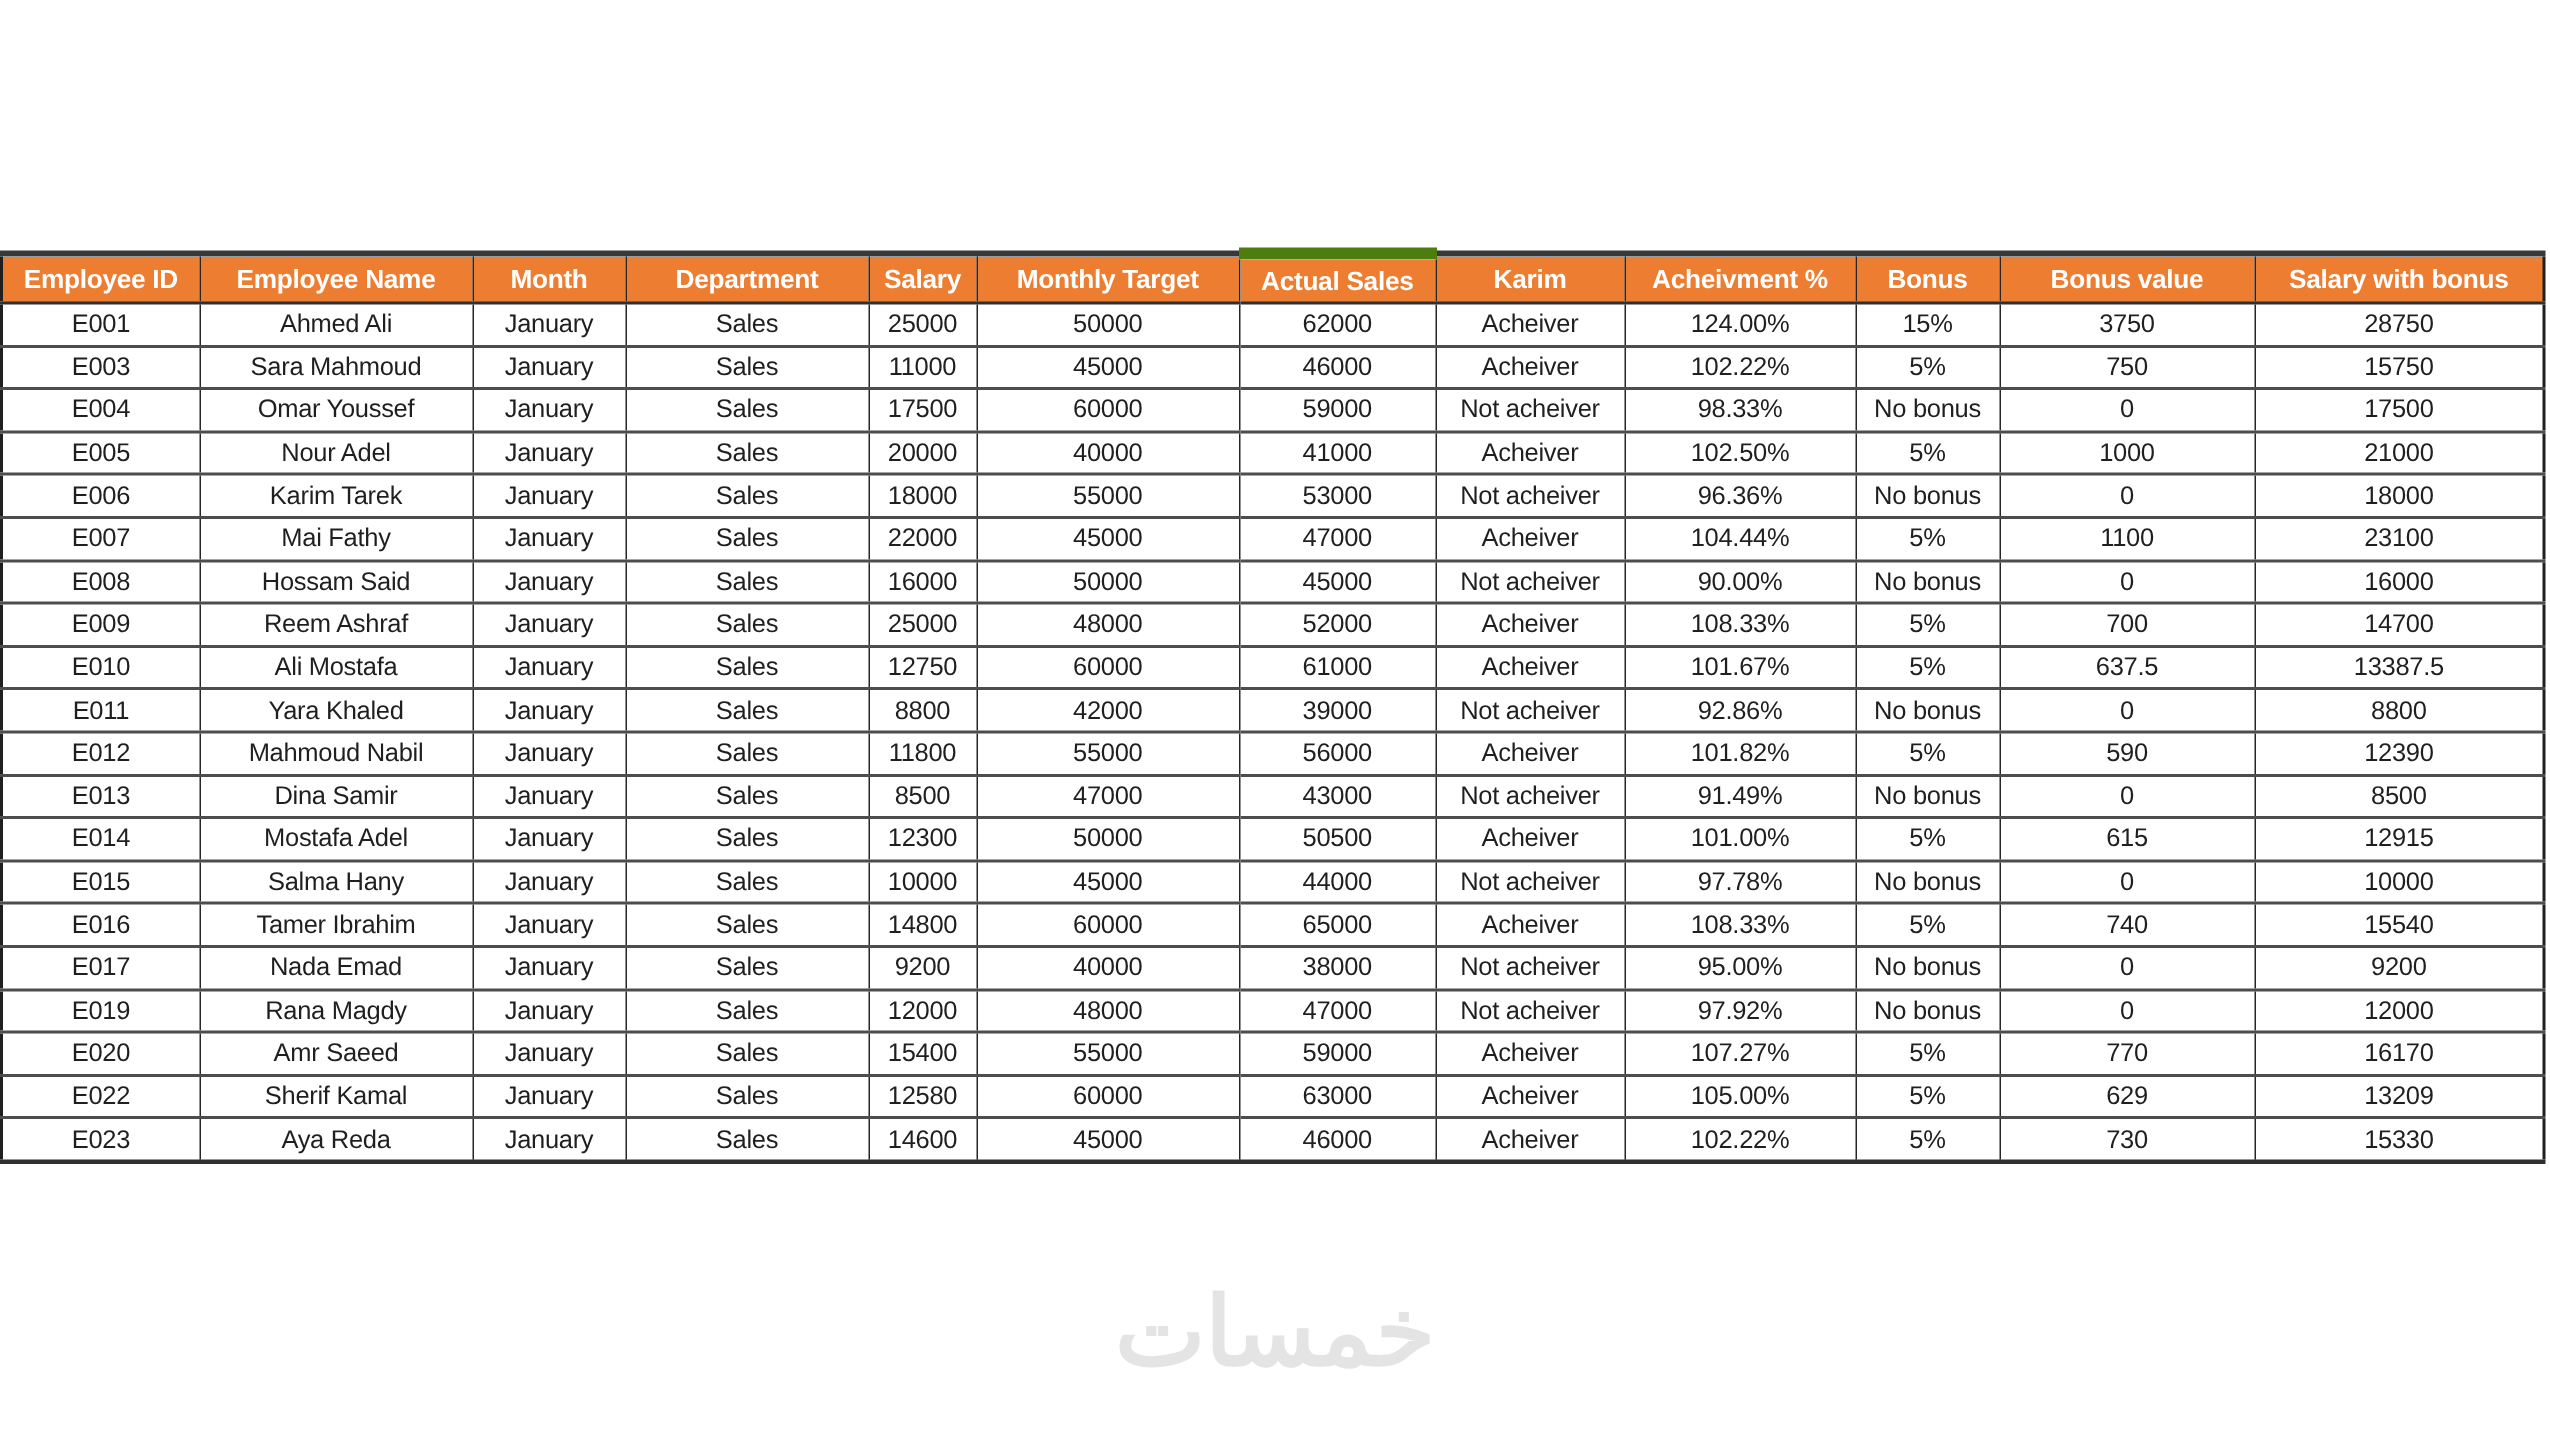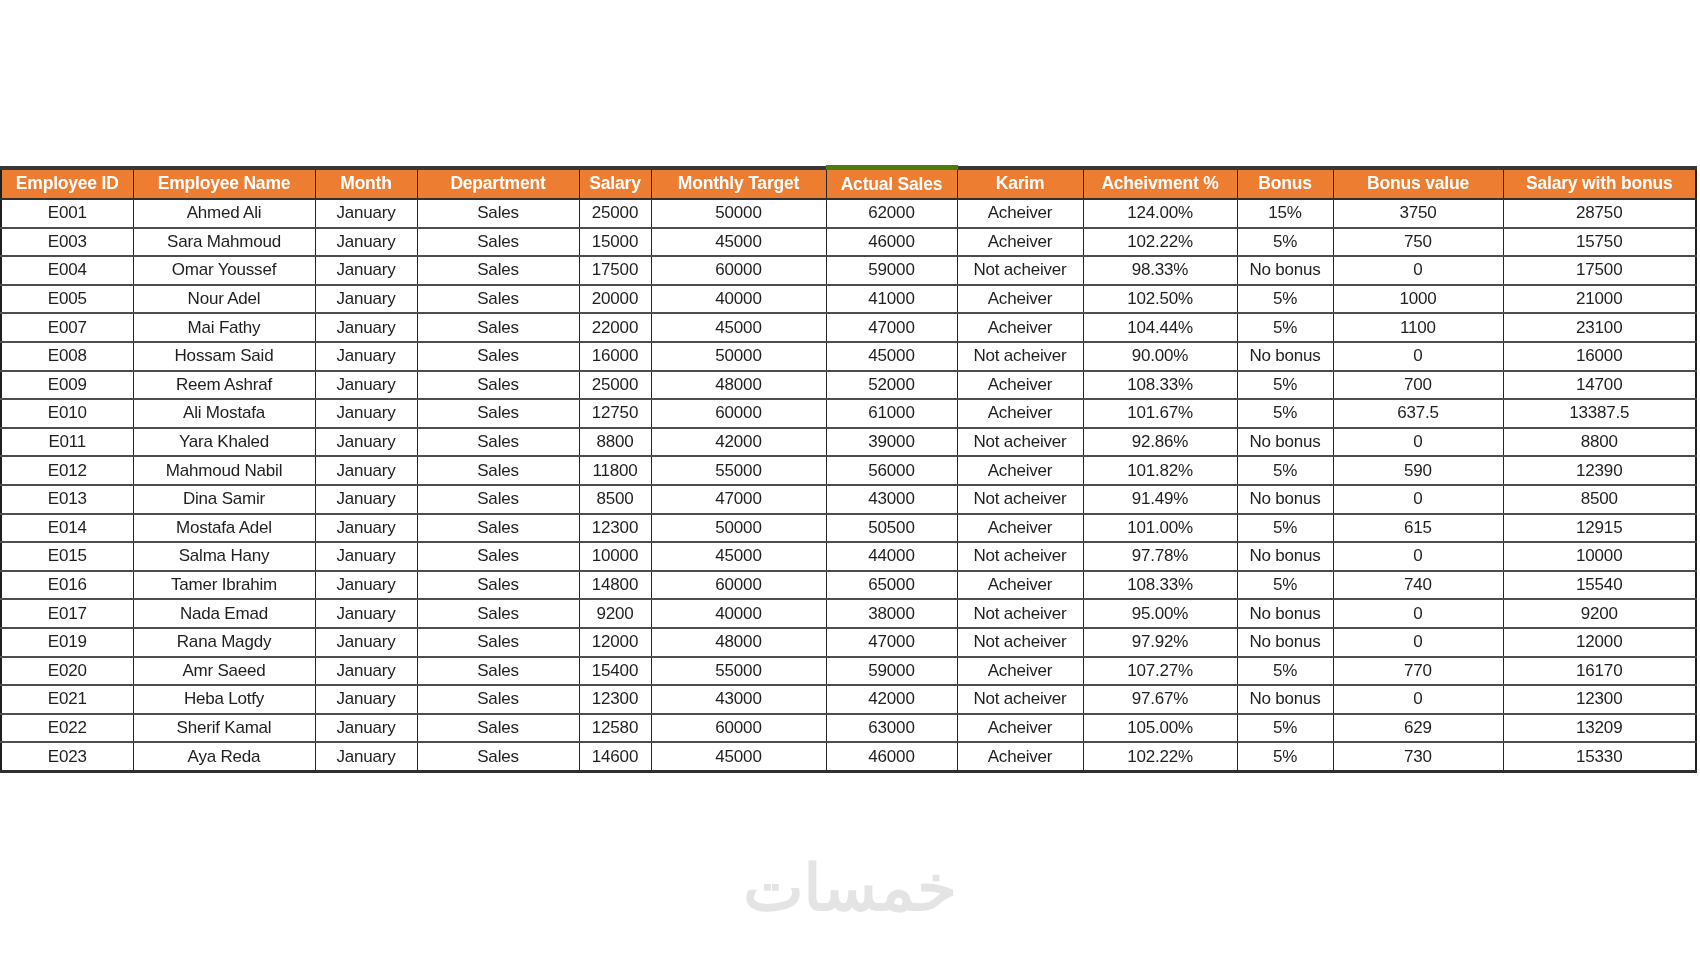--- a/index.html
+++ b/index.html
@@ -51,21 +51,21 @@
     text-align: center;
     vertical-align: middle;
     border-left: 1px solid #262626;
     border-right: 1px solid #262626;
     border-top: 4px solid #383838;
     border-bottom: 2px solid #303030;
     white-space: nowrap;
     overflow: hidden;
   }
   .sales-table th.accent-top {
-    border-top: 5px solid #4d7c0f;
+    border-top: 8px solid #4d7c0f;
   }
   .sales-table td {
     background: #ffffff;
     color: #1f1f1f;
     font-size: 17px;
     letter-spacing: -0.2px;
     height: 26.6px;
     padding: 0 2px;
     text-align: center;
     vertical-align: middle;
@@ -138,21 +138,21 @@
           <td>124.00%</td>
           <td>15%</td>
           <td>3750</td>
           <td>28750</td>
         </tr>
         <tr>
           <td>E003</td>
           <td>Sara Mahmoud</td>
           <td>January</td>
           <td>Sales</td>
-          <td>15000</td>
+          <td>11000</td>
           <td>45000</td>
           <td>46000</td>
           <td>Acheiver</td>
           <td>102.22%</td>
           <td>5%</td>
           <td>750</td>
           <td>15750</td>
         </tr>
         <tr>
           <td>E004</td>
@@ -176,20 +176,34 @@
           <td>20000</td>
           <td>40000</td>
           <td>41000</td>
           <td>Acheiver</td>
           <td>102.50%</td>
           <td>5%</td>
           <td>1000</td>
           <td>21000</td>
         </tr>
         <tr>
+          <td>E006</td>
+          <td>Karim Tarek</td>
+          <td>January</td>
+          <td>Sales</td>
+          <td>18000</td>
+          <td>55000</td>
+          <td>53000</td>
+          <td>Not acheiver</td>
+          <td>96.36%</td>
+          <td>No bonus</td>
+          <td>0</td>
+          <td>18000</td>
+        </tr>
+        <tr>
           <td>E007</td>
           <td>Mai Fathy</td>
           <td>January</td>
           <td>Sales</td>
           <td>22000</td>
           <td>45000</td>
           <td>47000</td>
           <td>Acheiver</td>
           <td>104.44%</td>
           <td>5%</td>
@@ -356,34 +370,20 @@
           <td>January</td>
           <td>Sales</td>
           <td>15400</td>
           <td>55000</td>
           <td>59000</td>
           <td>Acheiver</td>
           <td>107.27%</td>
           <td>5%</td>
           <td>770</td>
           <td>16170</td>
-        </tr>
-        <tr>
-          <td>E021</td>
-          <td>Heba Lotfy</td>
-          <td>January</td>
-          <td>Sales</td>
-          <td>12300</td>
-          <td>43000</td>
-          <td>42000</td>
-          <td>Not acheiver</td>
-          <td>97.67%</td>
-          <td>No bonus</td>
-          <td>0</td>
-          <td>12300</td>
         </tr>
         <tr>
           <td>E022</td>
           <td>Sherif Kamal</td>
           <td>January</td>
           <td>Sales</td>
           <td>12580</td>
           <td>60000</td>
           <td>63000</td>
           <td>Acheiver</td>

